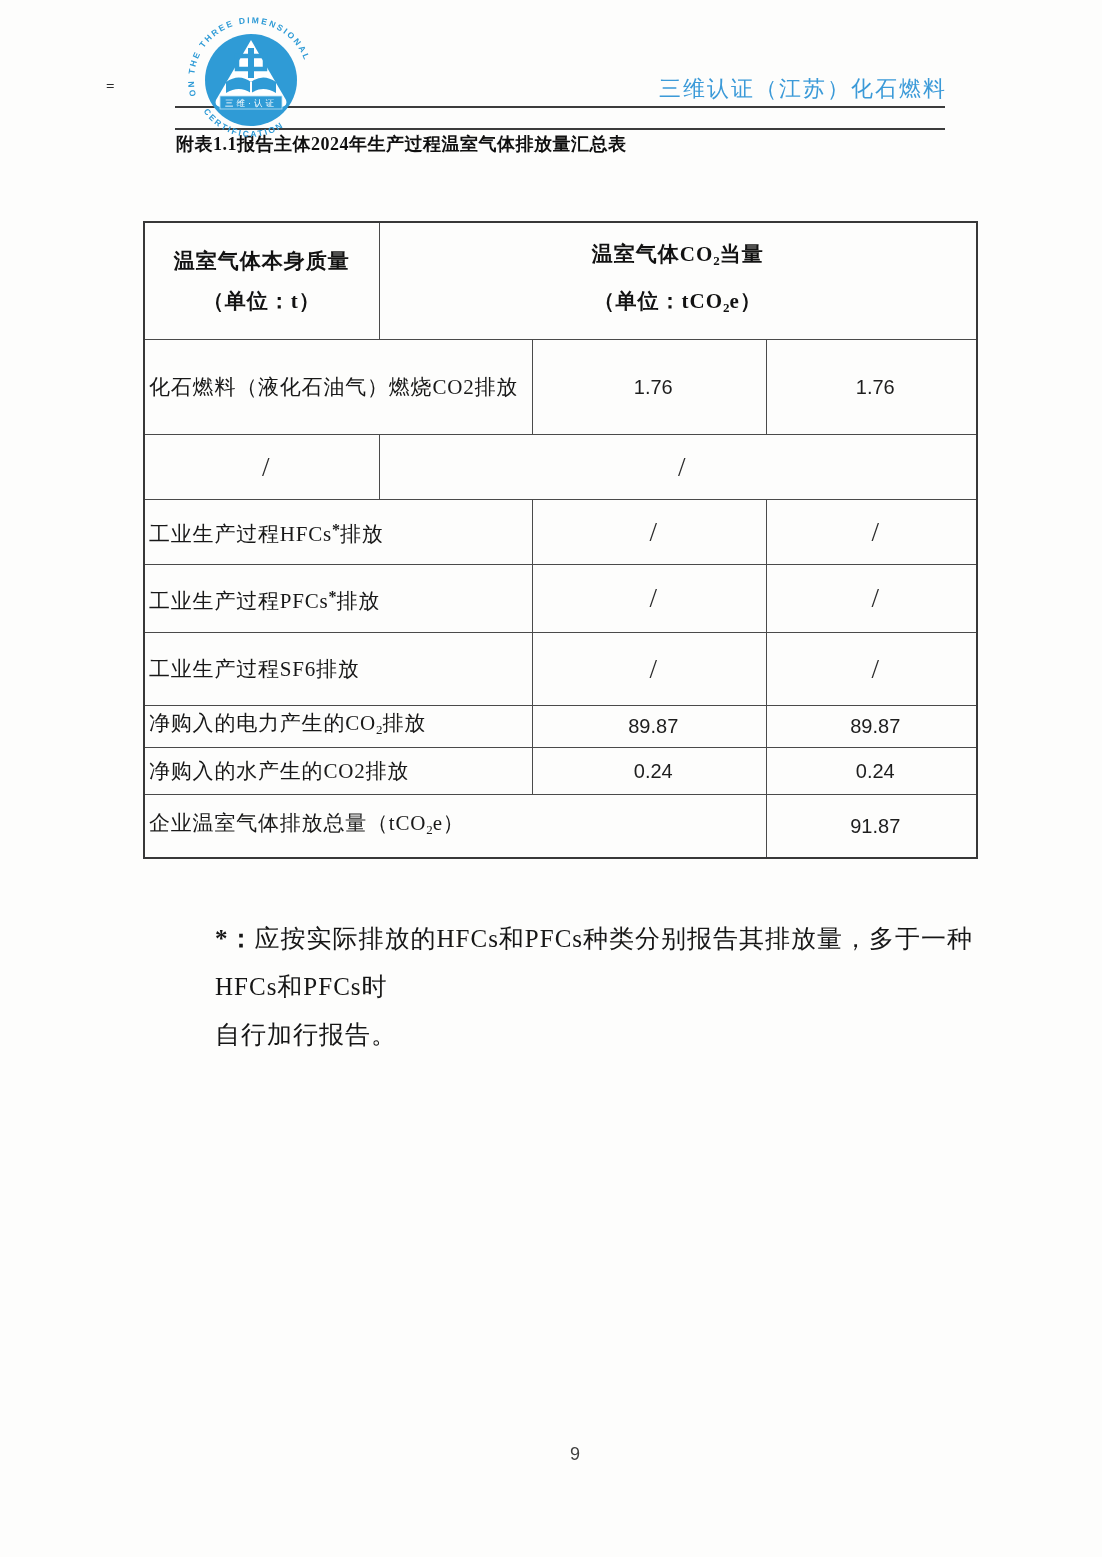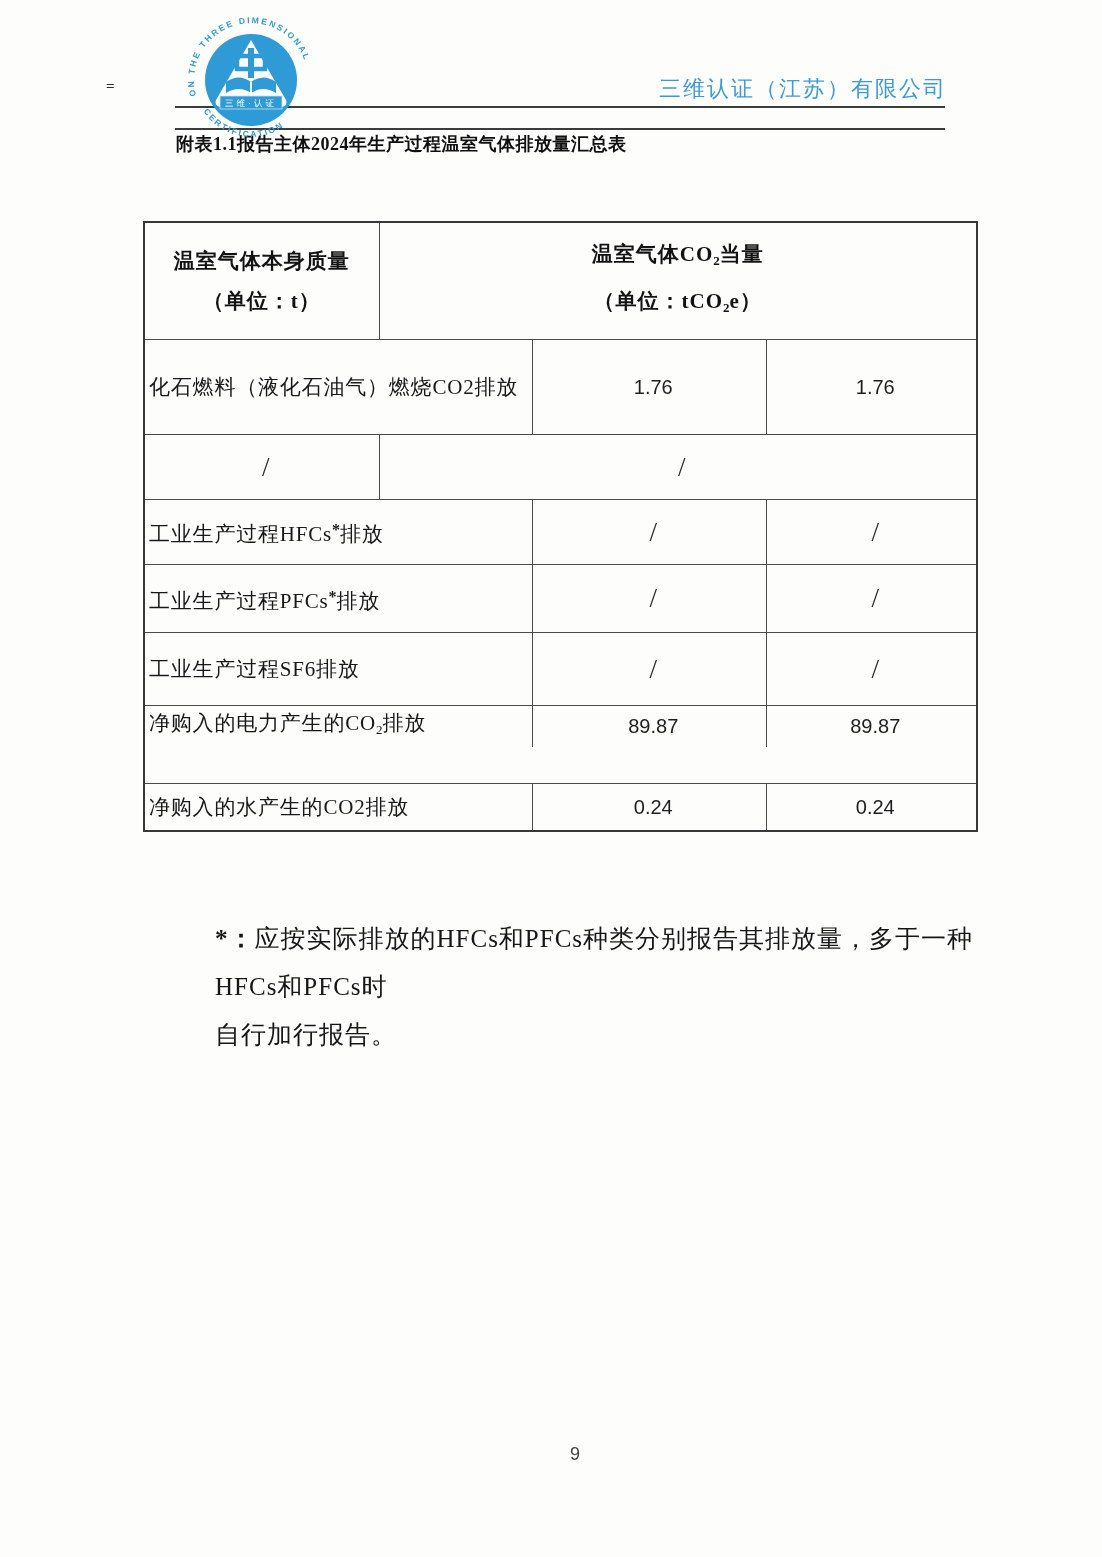--- a/index.html
+++ b/index.html
@@ -112,21 +112,21 @@
       <path d="M64,32 L99,92 Q101,99 93,99 L35,99 Q27,99 29,92 Z" fill="#ffffff"></path>
       <rect class="logo-blue-fill" x="61" y="40" width="6" height="30"></rect>
       <rect class="logo-blue-stroke" x="50" y="48" width="28" height="13" fill="none" stroke-width="4.5"></rect>
       <path class="logo-blue-fill" d="M39,74 Q52,65 64,74 Q76,65 89,74 L89,85 Q76,77 64,85 Q52,77 39,85 Z"></path>
       <line x1="64" y1="74" x2="64" y2="85" stroke="#ffffff" stroke-width="2"></line>
       <rect class="logo-blue-fill" x="33" y="88" width="62" height="13" stroke="#bfe3f5" stroke-width="0.8"></rect>
       <text class="badge-text" x="64" y="98" text-anchor="middle">三维·认证</text>
     </svg>
   </div>
 
-  <div class="company">三维认证（江苏）有限公司</div>
+  <div class="company">三维认证（江苏）化石燃料</div>
   <div class="rule rule1"></div>
   <div class="rule rule2"></div>
 
   <div class="doc-title">附表1.1报告主体2024年生产过程温室气体排放量汇总表</div>
 
   <div class="gtable" id="gtable">
     <div class="trow thead">
       <div class="cell c2 head">
         <div class="hline">温室气体本身质量</div>
         <div class="hline">（单位：t）</div>
@@ -169,26 +169,32 @@
         <div class="cell c2 val slash">/</div>
         <div class="cell c3 val slash">/</div>
       </div>
       <div class="trow" style="height: 42px;">
         <div class="cell c1 label">
           <div>净购入的电力产生的CO<sub>2</sub>排放</div>
         </div>
         <div class="cell c2 val">89.87</div>
         <div class="cell c3 val">89.87</div>
       </div>
-      <div class="trow" style="height: 47px; margin-top: 36px;">
+      <div class="trow" style="height: 47px;">
         <div class="cell c1 label">
           <div>净购入的水产生的CO2排放</div>
         </div>
         <div class="cell c2 val">0.24</div>
         <div class="cell c3 val">0.24</div>
+      </div>
+      <div class="trow" style="height: 63px;">
+        <div class="cell span2 label">
+          <div>企业温室气体排放总量（tCO<sub>2</sub>e）</div>
+        </div>
+        <div class="cell c3 val">91.87</div>
       </div>
     </div>
 
   <div class="footnote">
     <div><span class="fn-marker">*：</span><span>应按实际排放的HFCs和PFCs种类分别报告其排放量，多于一种HFCs和PFCs时</span></div>
     <div>自行加行报告。</div>
   </div>
 
   <div class="page-num">9</div>
 

